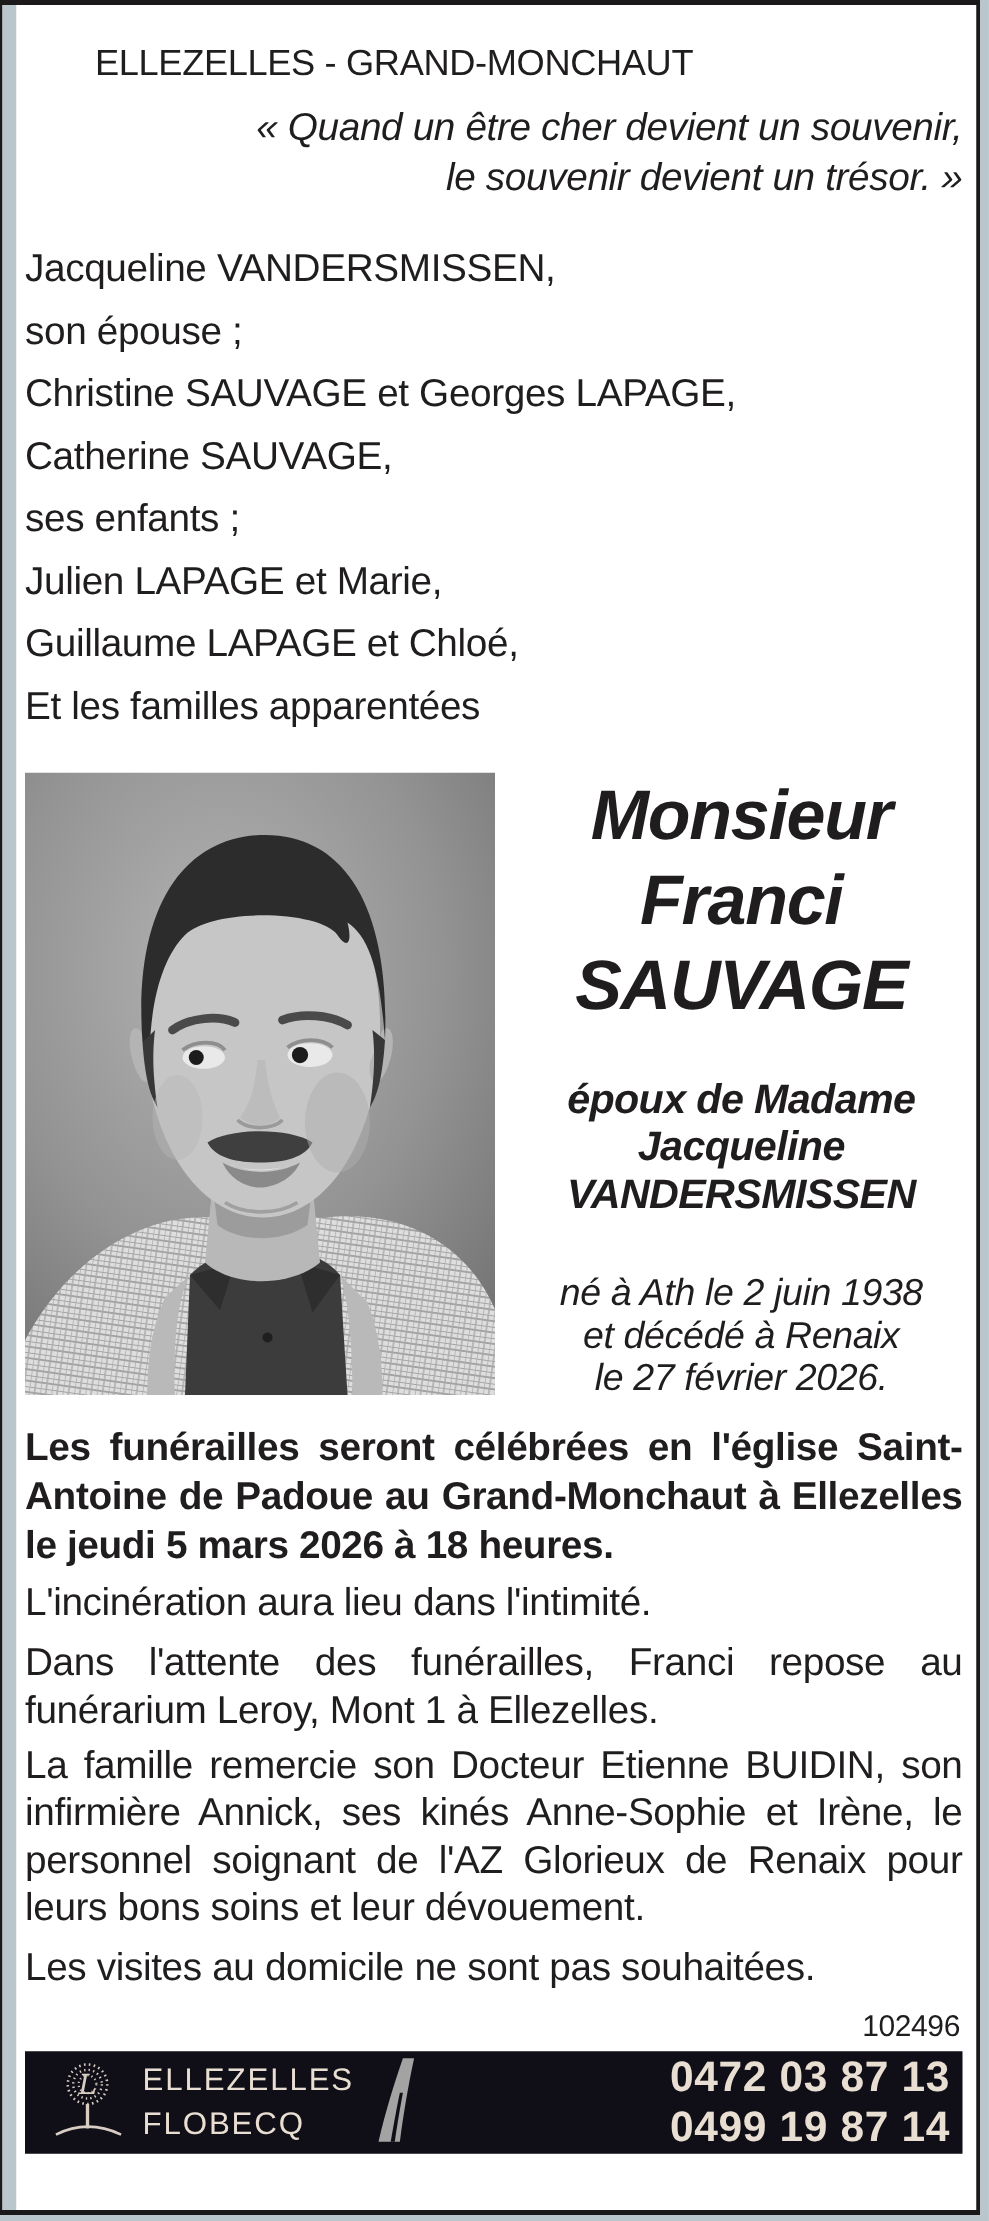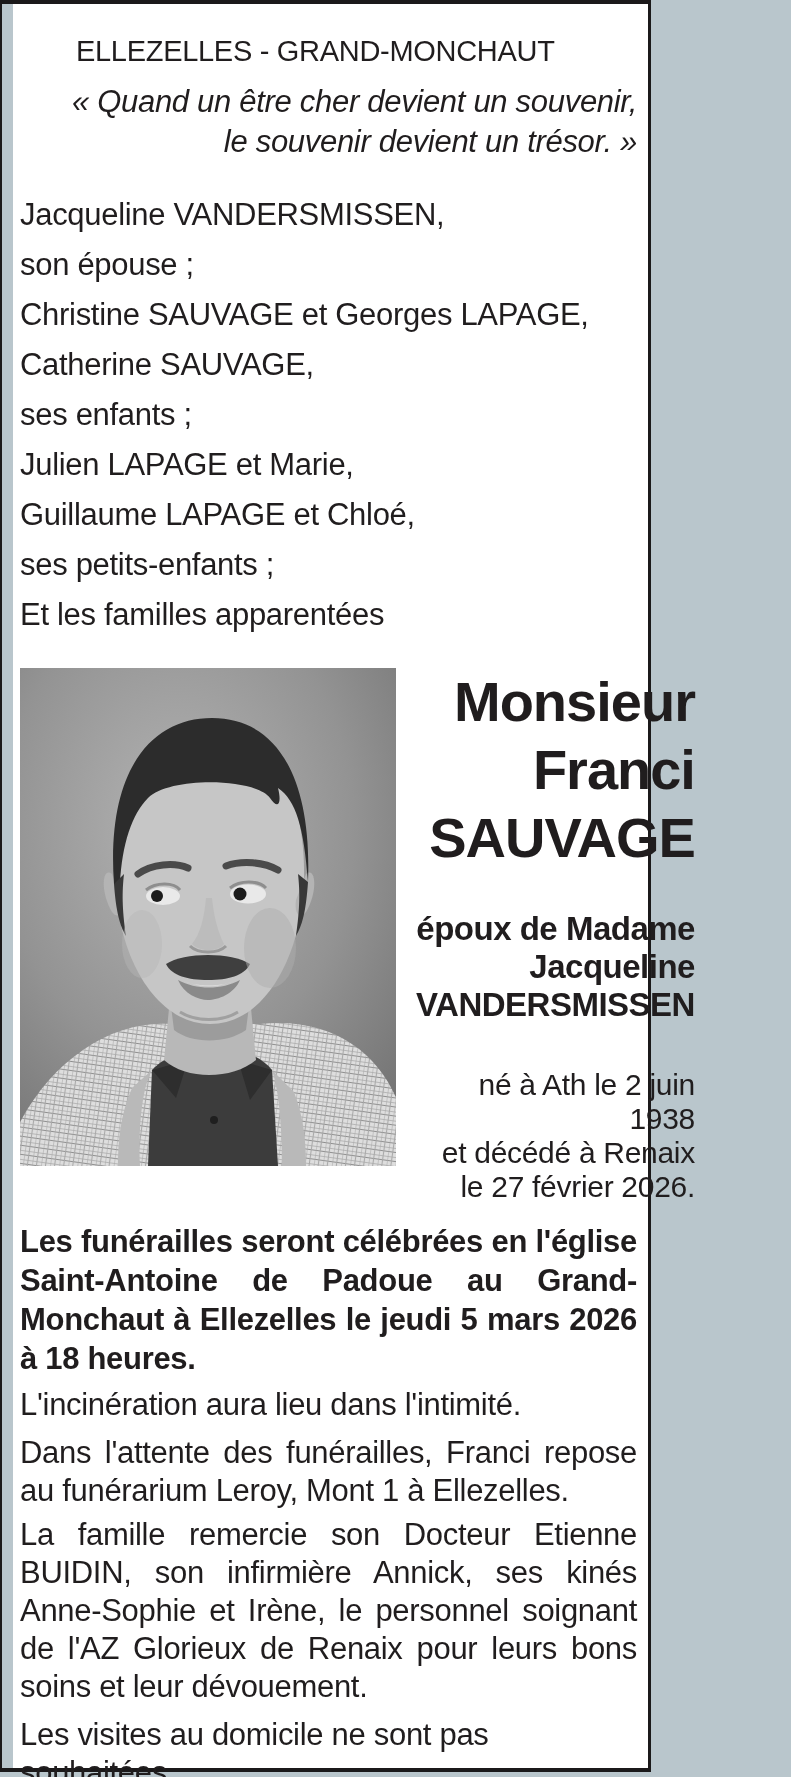--- a/index.html
+++ b/index.html
@@ -5,21 +5,21 @@
   html, body {
     margin: 0; padding: 0;
     width: 791px; height: 1777px;
     background: var(--surround, #b9c6cc);
     font-family: "Liberation Sans", sans-serif;
     color: var(--text, #201d1e);
     overflow: hidden;
   }
   .page {
     position: relative;
-    width: 651px; height: 1772px;
+    width: 784px; height: 1772px;
     box-sizing: border-box;
     background: var(--page_bg, #ffffff);
     border: 4px solid var(--border, #1b191a);
     border-left-width: 2px;
     border-right-width: 3px;
   }
   .gutter-strip {
     position: absolute; left: 0; top: 0; bottom: 0; width: 11px;
     background: var(--surround, #b9c6cc);
   }
@@ -40,21 +40,21 @@
   .family-row {
     display: flex; justify-content: space-between; align-items: baseline;
     font-size: 31px; line-height: 50px; flex-direction: column;
   }
   .announce { text-align: center; font-size: 30px; line-height: 34px; }
   .announce-block { margin-top: 16px; }
   .columns { margin-top: 28px; display: flex; }
   .photo-box { width: 376px; height: 498px; flex: 0 0 376px; }
   .photo-box svg { display: block; }
   .who-col {
-    flex: 1; text-align: right; padding-left: 20px;
+    flex: 1; text-align: center; padding-left: 20px; font-style: italic;
   }
   .deceased-name {
     font-weight: 700; font-size: 56px; line-height: 68px;
     letter-spacing: -1px;
   }
   .spouse-block {
     margin-top: 38px; font-weight: 700;
     font-size: 33px; line-height: 38px; letter-spacing: -0.5px;
   }
   .dates-block {
@@ -124,21 +124,20 @@
       <div class="family-row">
         <span>Catherine SAUVAGE,</span>
         <span>ses enfants ;</span>
       </div>
       <div class="family-row">
         <span>Julien LAPAGE et Marie,</span>
         <span></span>
       </div>
       <div class="family-row">
         <span>Guillaume LAPAGE et Chloé,</span>
-        <span>ses petits-enfants ;</span>
       </div>
       <div class="family-row">
         <span>Et les familles apparentées</span>
         <span></span>
       </div>
     </div>
 
 
     <div class="columns">
       <div class="photo-box">

